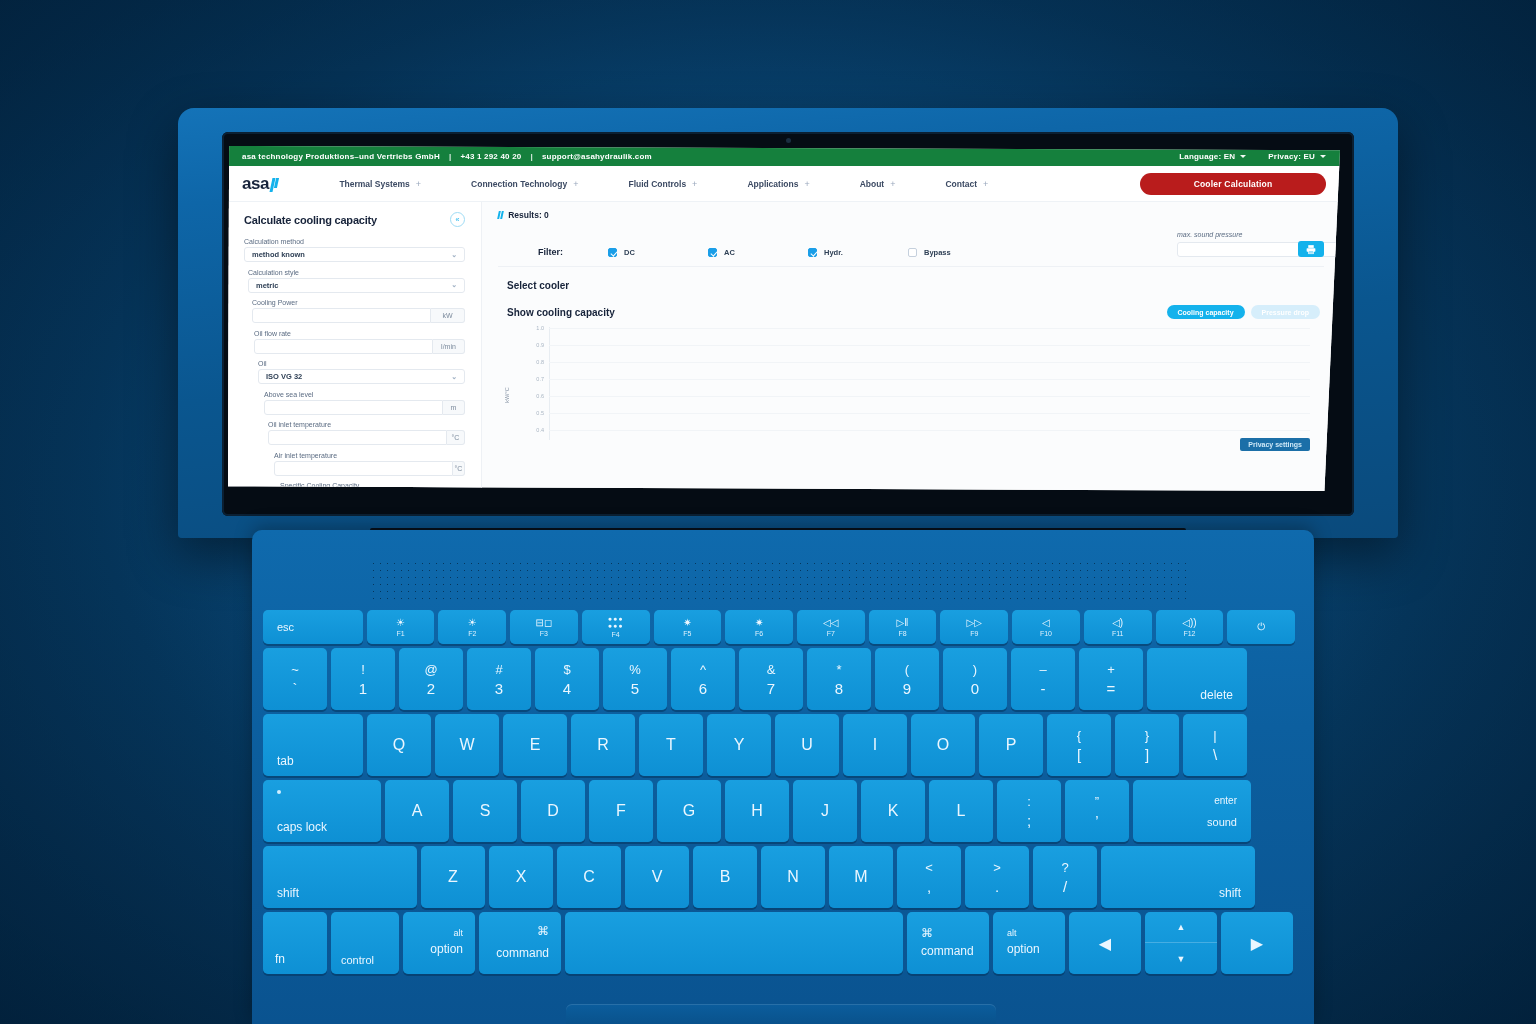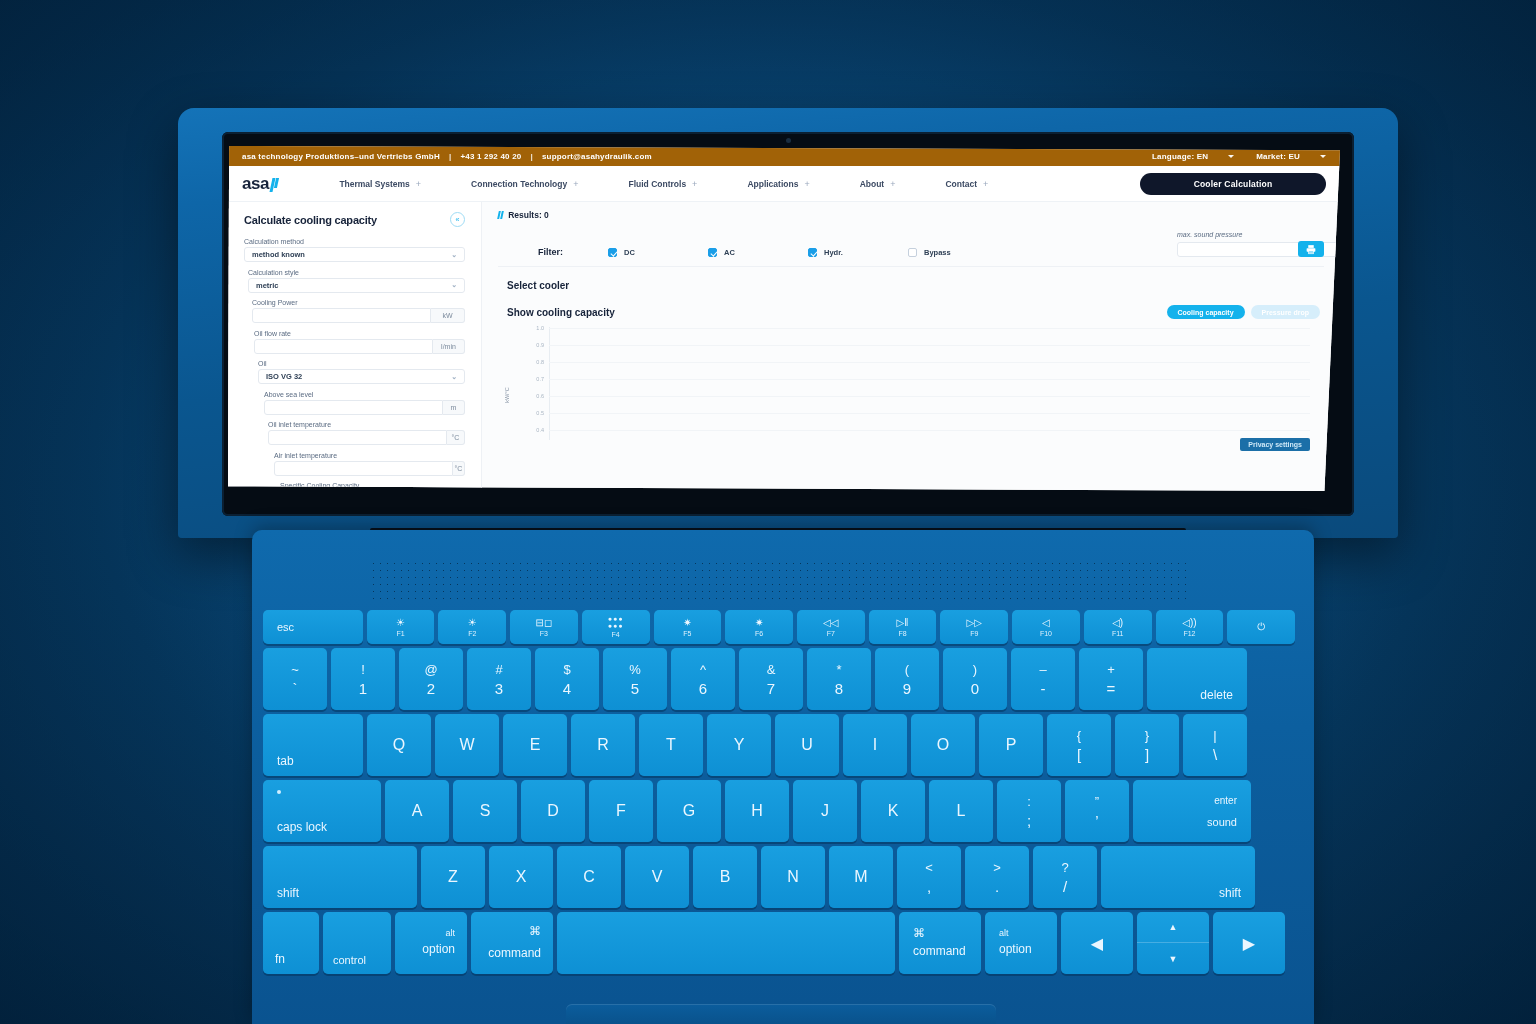--- a/index.html
+++ b/index.html
@@ -18,36 +18,36 @@
   .lid-inner{position:absolute;left:44px;top:24px;right:44px;bottom:22px;background:#050c14;border-radius:6px;
        box-shadow:inset 0 0 0 2px #0b2033;}
   .camera{position:absolute;left:50%;top:30px;width:5px;height:5px;margin-left:-2.5px;border-radius:50%;background:#1a2e41;}
 
   
   .screen-wrap{position:absolute;left:50px;top:38px;width:1112px;height:345px;overflow:hidden;
      clip-path: polygon(0.1% 0%, 100% 1.2%, 98.6% 100%, 0% 98.6%);}
 
   
   .site{width:1112px;height:345px;background:#fff;font-size:9px;color:#233b54;}
-  .topbar{height:20px;background:#a16207;display:flex;align-items:center;padding:0 14px;color:#fff;
+  .topbar{height:20px;background:#15803d;display:flex;align-items:center;padding:0 14px;color:#fff;
           font-size:8px;font-weight:bold;letter-spacing:.2px;}
   .topbar .sep{margin:0 9px;opacity:.85;}
   .topbar-right{margin-left:auto;display:flex;gap:22px;align-items:center;}
-  .topbar-right span{display:flex;align-items:center;gap:20px;}
+  .topbar-right span{display:flex;align-items:center;gap:5px;}
   .caret{display:inline-block;width:0;height:0;border-left:3px solid transparent;border-right:3px solid transparent;border-top:3.5px solid currentColor;opacity:.95;}
 
   .nav{height:36px;display:flex;align-items:center;padding:0 14px;background:#fff;border-bottom:1px solid #eef2f6;}
   .logo{font-size:17px;font-weight:bold;color:#17233a;letter-spacing:-.5px;display:flex;align-items:flex-end;}
   .logo-bars{display:inline-flex;gap:1.5px;margin-left:2px;margin-bottom:2px;}
   .logo-bars i{display:block;width:3px;height:14px;background:#14b2ec;transform:skewX(-12deg);}
   .logo-bars i:last-child{height:10px;}
   .navlinks{display:flex;align-items:center;gap:16px;margin-left:44px;}
   .navlink{display:flex;align-items:center;gap:6px;font-size:8.5px;font-weight:bold;color:#3c4a63;padding:0 17px;white-space:nowrap;}
   .navlink .plus{color:#9aa8bd;font-weight:normal;font-size:9px;}
-  .cta{margin-left:auto;background:#0f172a;color:#fff;font-size:8.5px;font-weight:bold;border-radius:11px;
+  .cta{margin-left:auto;background:#b91c1c;color:#fff;font-size:8.5px;font-weight:bold;border-radius:11px;
        padding:6px 8px;width:186px;text-align:center;letter-spacing:.2px;}
 
   .body-area{display:flex;height:289px;background:#fbfcfd;}
 
   
   .sidebar{width:254px;background:#fff;padding:10px 16px 0 16px;border-right:1px solid #eef1f5;}
   .side-head{display:flex;align-items:center;justify-content:space-between;margin-bottom:11px;}
   .side-title{font-size:11px;font-weight:bold;color:#17233a;letter-spacing:-.2px;}
   .collapse-btn{width:15px;height:15px;border-radius:50%;border:1px solid #9fdcf5;color:#14b2ec;font-size:7px;
        display:flex;align-items:center;justify-content:center;}
@@ -154,21 +154,21 @@
       <span class="sep">|</span>
       <span>+43 1 292 40 20</span>
       <span class="sep">|</span>
       <span>support@asahydraulik.com</span>
       <div class="topbar-right">
         <span>
           <span>Language: EN</span>
           <i class="caret"></i>
         </span>
         <span>
-          <span>Market: EU</span>
+          <span>Privacy: EU</span>
           <i class="caret"></i>
         </span>
       </div>
     </div>
 
     <div class="nav">
       <div class="logo">
         <span>asa</span>
         <span class="logo-bars">
               <i></i>
@@ -560,21 +560,21 @@
       <span class="lo">.</span>
     </div>
     <div class="key k dual" style="width:64px">
       <span class="up">?</span>
       <span class="lo">/</span>
     </div>
     <div class="key k word right" style="width:154px">shift</div>
   </div>
 
   <div class="krow">
-    <div class="key k word" style="width:56px;padding-left:12px">fn</div>
+    <div class="key k word" style="width:64px;padding-left:12px">fn</div>
     <div class="key k word" style="width:68px;padding-left:10px;font-size:11px">control</div>
     <div class="key k cornerL" style="width:72px;align-items:flex-end;padding-right:12px">
       <span class="up">alt</span>
       <span class="lo" style="font-size:12px">option</span>
     </div>
     <div class="key k corner" style="width:82px">
       <span class="up" style="font-size:12px">⌘</span>
       <span class="lo" style="font-size:12px">command</span>
     </div>
     <div class="key k" style="width:338px"></div>

